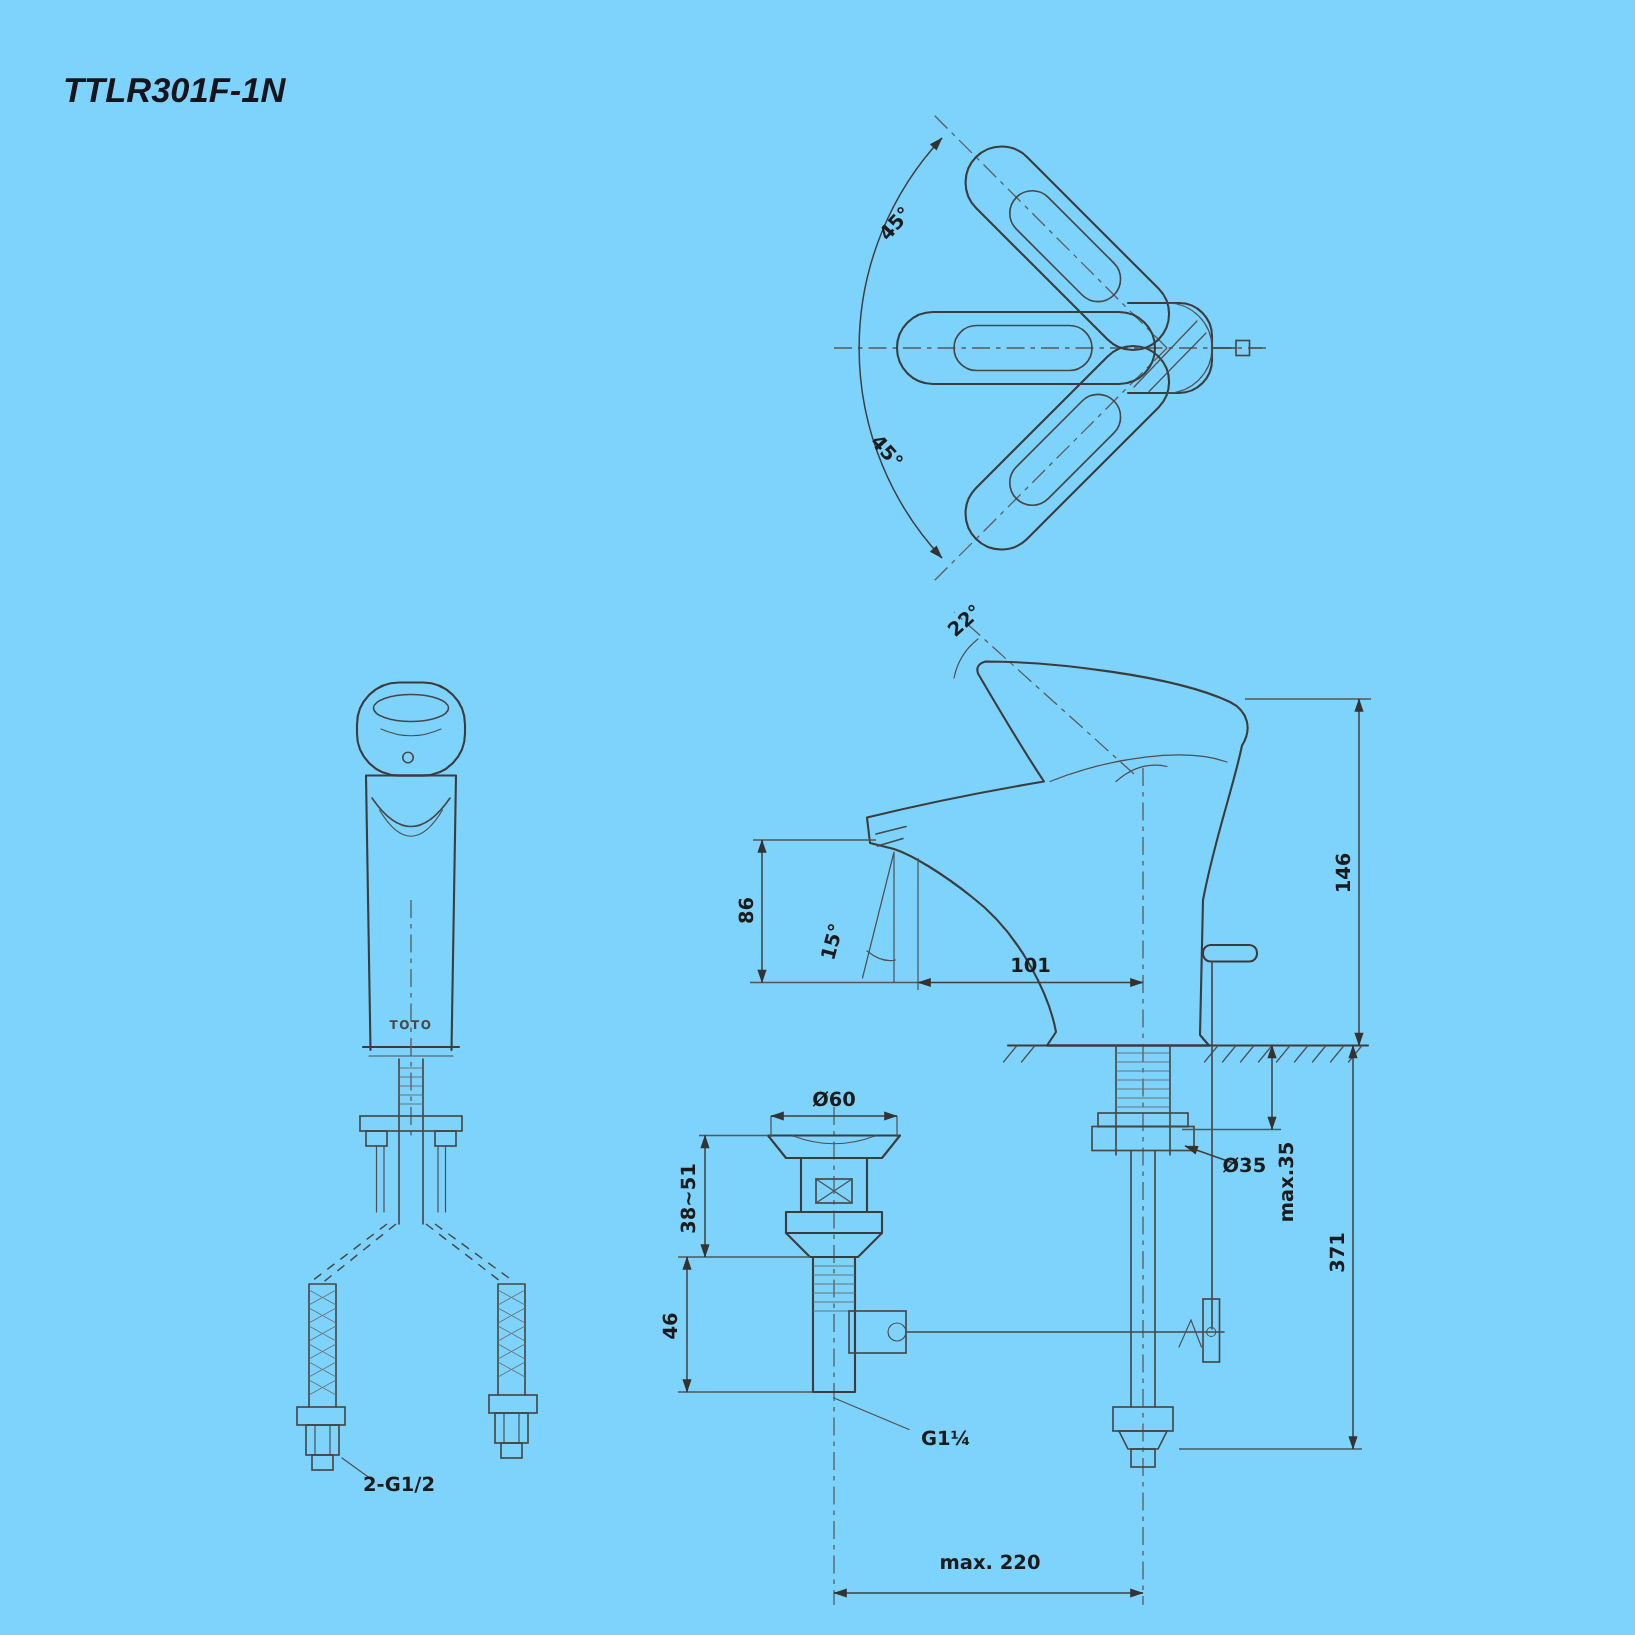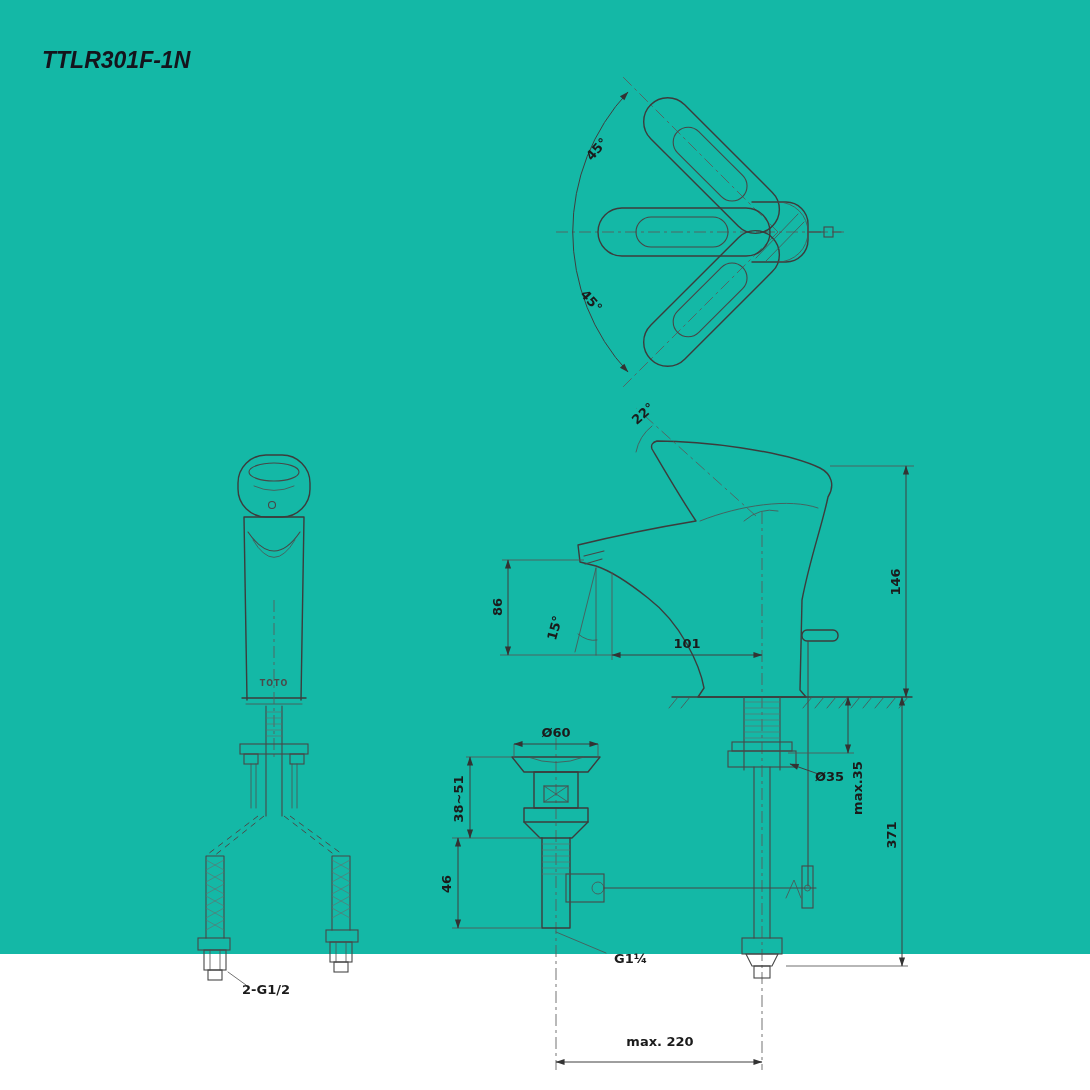--- a/index.html
+++ b/index.html
@@ -1,16 +1,16 @@
 <!DOCTYPE html>
 <html><head>
 <meta charset="utf-8">
 <style>
   html,body{margin:0;padding:0;background:#ffffff;width:1090px;height:1090px;overflow:hidden;}
-  #stage{position:relative;width:1090px;height:954px;background:#14b8a6;}
+  #stage{position:relative;width:1090px;height:1090px;background:#7dd3fc;}
   svg{display:block;}
   .ln   {fill:none;stroke:#3c3c3c;stroke-width:1.4;stroke-linecap:round;stroke-linejoin:round;}
   .med  {fill:none;stroke:#474747;stroke-width:1.1;stroke-linecap:round;}
   .thin {fill:none;stroke:#4f4f4f;stroke-width:.8;stroke-linecap:round;}
   .hair {fill:none;stroke:#6a6a6a;stroke-width:.6;}
   .ext  {fill:none;stroke:#565656;stroke-width:.85;}
   .dim  {fill:none;stroke:#3f3f3f;stroke-width:1;marker-start:url(#ah);marker-end:url(#ah);}
   .lead {fill:none;stroke:#3f3f3f;stroke-width:1;marker-end:url(#ah);}
   .cl   {fill:none;stroke:#5a5a5a;stroke-width:.85;stroke-dasharray:12 4 3 4;}
   .dash {fill:none;stroke:#4a4a4a;stroke-width:1;stroke-dasharray:6 5;}

